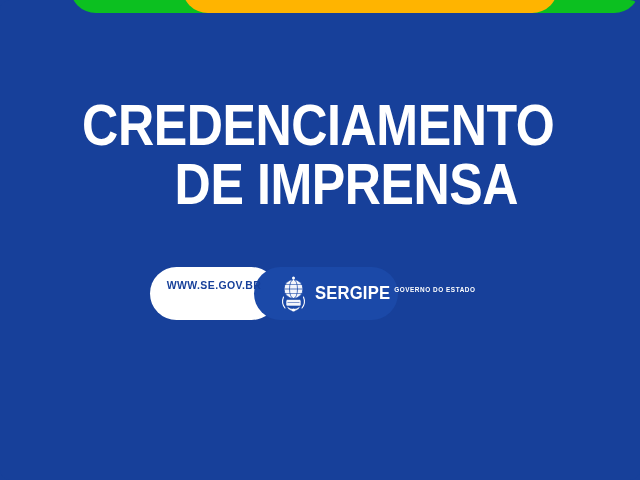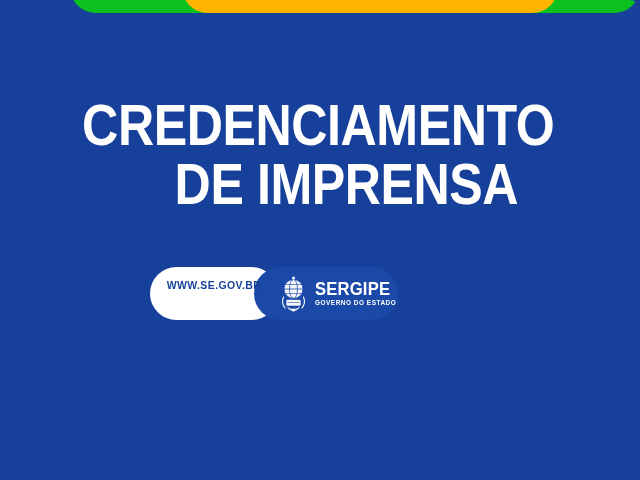--- a/index.html
+++ b/index.html
@@ -133,21 +133,21 @@
     gap: 6px;
   }
   .brand-emblem {
     flex: 0 0 auto;
     width: 31px;
     height: 39px;
     margin-top: 1px;
   }
   .brand-text {
     display: flex;
-    flex-direction: column;
+    flex-direction: row;
     justify-content: center;
     line-height: 1;
   }
   .brand-name {
     color: #ffffff;
     font-family: "Liberation Sans", sans-serif;
     font-weight: bold;
     font-size: 17.5px;
     letter-spacing: 0.2px;
     transform: scaleX(0.95);

